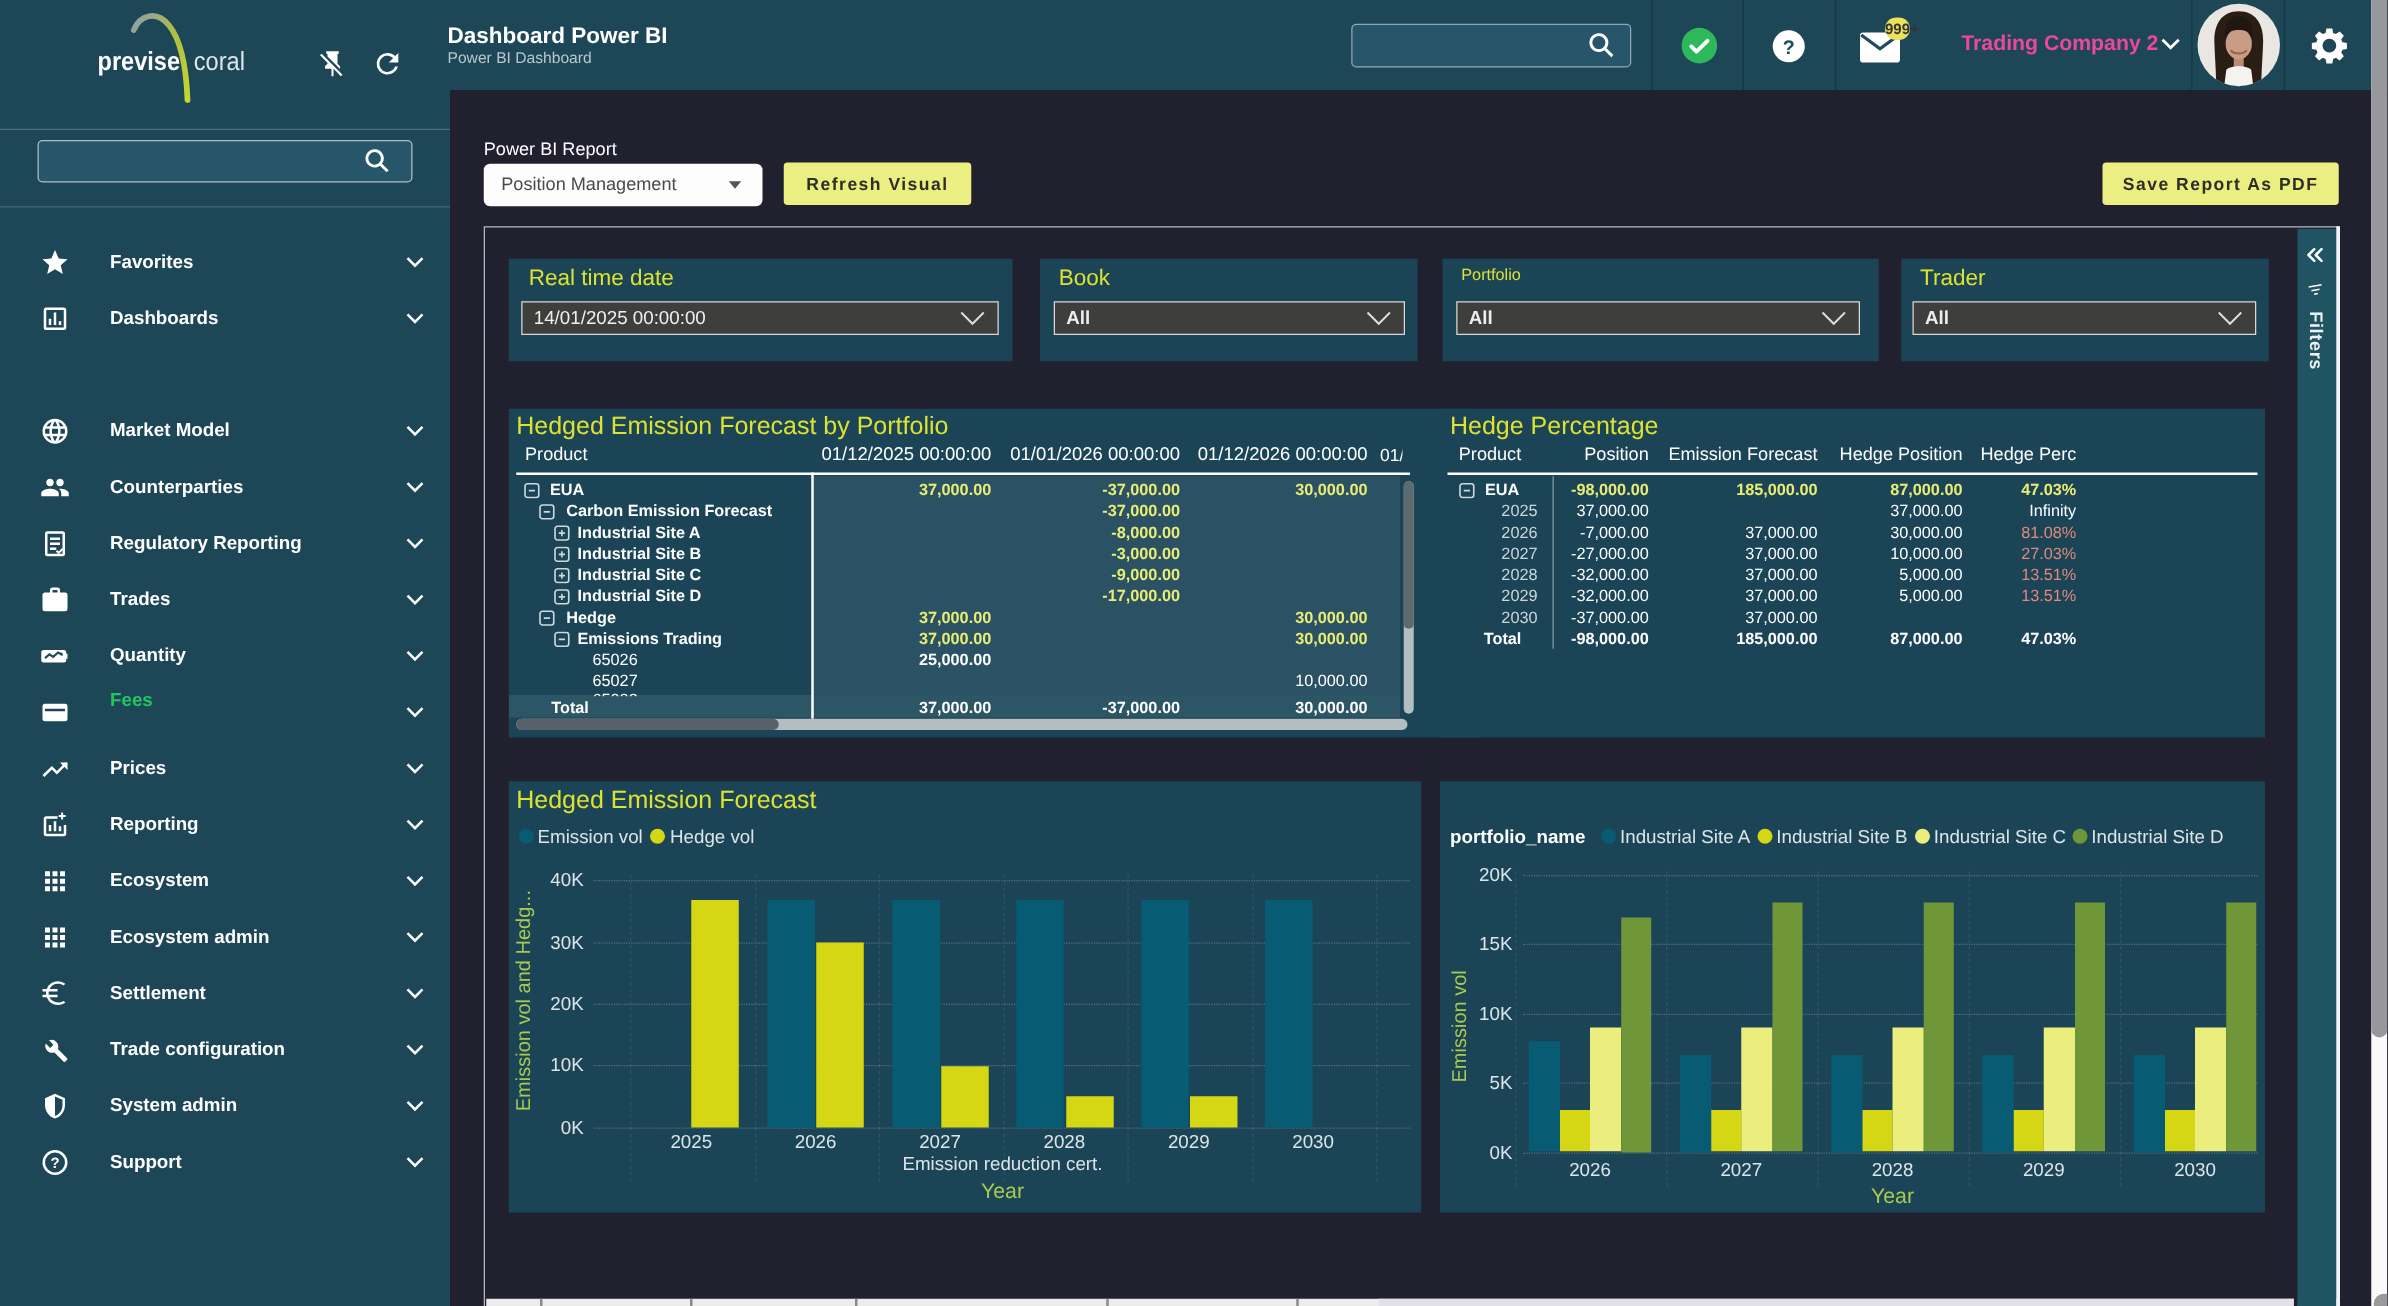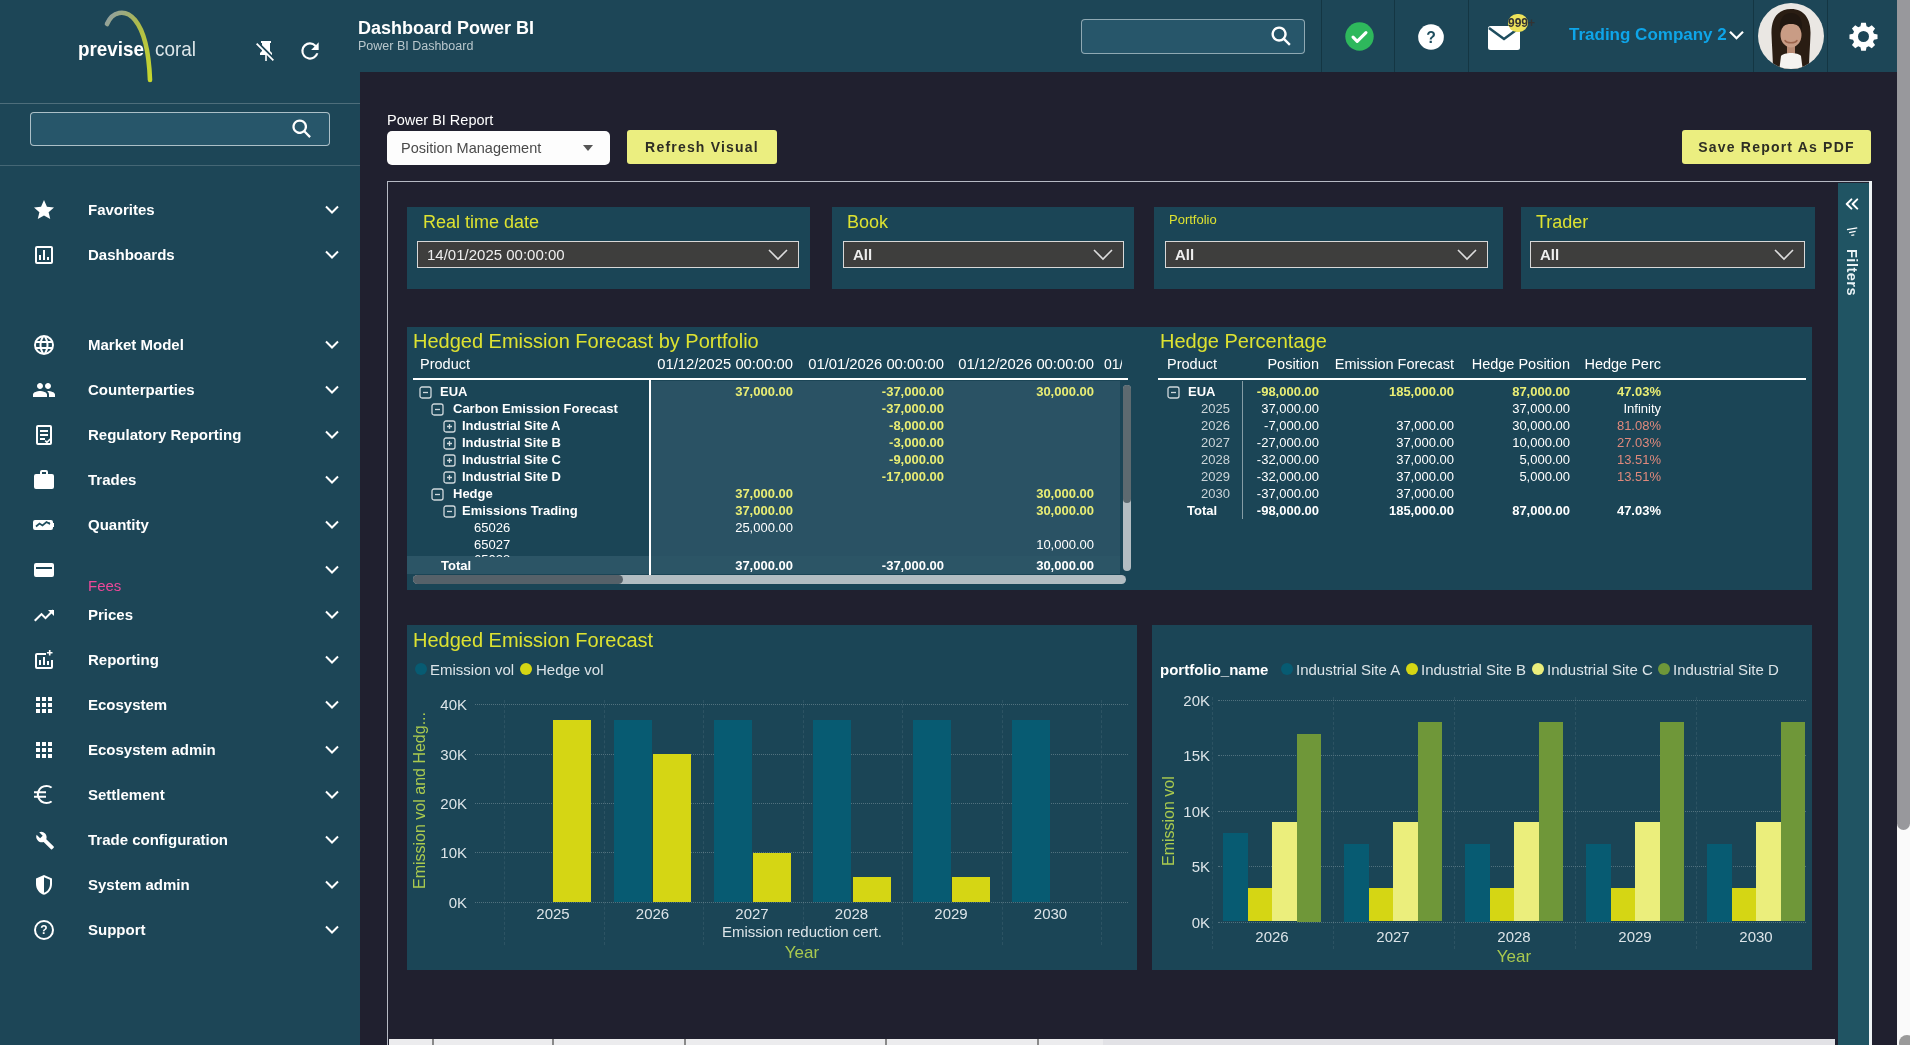--- a/index.html
+++ b/index.html
@@ -61,21 +61,21 @@
     <circle cx="12" cy="12" r="11" fill="#ffffff"></circle>
     <text x="12" y="17" font-size="13.5" font-weight="bold" fill="#1e4d5e" text-anchor="middle">?</text>
   </svg>
   <div class="abs sep" style="left:1468px;"></div>
 
   <svg class="abs" style="left:1487px;top:25px;" width="34" height="26" viewBox="0 0 34 26">
     <rect x="1" y="1" width="32" height="24" rx="2.5" fill="#ffffff"></rect>
     <path d="M2 3 L17 14 L32 3" fill="none" stroke="#1e4d5e" stroke-width="2.6"></path>
   </svg>
   <div class="abs" style="left:1508px;top:14px;width:20px;height:18px;background:#ece25a;border-radius:9px;color:#333;font-size:12px;font-weight:bold;text-align:center;line-height:18px;">999+</div>
-  <div class="abs" style="left:1569px;top:25px;color:#0ea5e9;font-size:17px;font-weight:bold;">Trading Company 2</div>
+  <div class="abs" style="left:1569px;top:25px;color:#ec4899;font-size:17px;font-weight:bold;">Trading Company 2</div>
   <svg class="abs" style="left:1728px;top:29px;" width="17" height="13" viewBox="0 0 18 14" fill="none" stroke="#fff" stroke-width="2.4">
       <path d="M2 3 L9 10 L16 3"></path>
     </svg>
   <div class="abs sep" style="left:1753px;"></div>
 
   <svg class="abs" style="left:1757px;top:2px;" width="68" height="68" viewBox="0 0 68 68">
     <defs>
         <clipPath id="av">
           <circle cx="34" cy="34" r="33"></circle>
         </clipPath>
@@ -165,21 +165,21 @@
       </svg>
     <div class="abs" style="left:88px;top:13px;color:#fff;font-size:15px;font-weight:bold;">Quantity</div>
     <svg class="abs" style="left:324px;top:16px;" width="16" height="12" viewBox="0 0 16 12" fill="none" stroke="#fff" stroke-width="2">
         <path d="M2 2.5 L8 8.5 L14 2.5"></path>
       </svg>
   </div>
   <div class="abs" style="left:0;top:548px;width:360px;height:45px;">
     <svg class="abs" style="left:32px;top:10px;" width="24" height="24" viewBox="0 0 24 24">
         <path d="M4 5h16a2 2 0 0 1 2 2v10a2 2 0 0 1-2 2H4a2 2 0 0 1-2-2V7a2 2 0 0 1 2-2m0 4v2h16V9H4z" fill="#fff"></path>
       </svg>
-    <div class="abs" style="left:88px;top:29px;color:#ec4899;font-size:15px;font-weight:normal;">Fees</div>
+    <div class="abs" style="left:88px;top:4px;color:#22c55e;font-size:15px;font-weight:bold;">Fees</div>
     <svg class="abs" style="left:324px;top:16px;" width="16" height="12" viewBox="0 0 16 12" fill="none" stroke="#fff" stroke-width="2">
         <path d="M2 2.5 L8 8.5 L14 2.5"></path>
       </svg>
   </div>
   <div class="abs" style="left:0;top:593px;width:360px;height:45px;">
     <svg class="abs" style="left:32px;top:10px;" width="24" height="24" viewBox="0 0 24 24">
         <path d="M3.5 18.5l6-6 4 4L22 8l-1.4-1.4-7.1 7.1-4-4L2 17z" fill="#fff"></path>
         <path d="M16 7h6v6z" fill="#fff"></path>
       </svg>
     <div class="abs" style="left:88px;top:13px;color:#fff;font-size:15px;font-weight:bold;">Prices</div>
@@ -361,21 +361,21 @@
     <div class="abs" style="left:266px;top:158.5px;width:120px;text-align:right;color:#e9ed74;font-size:13px;font-weight:bold;">37,000.00</div>
     <div class="abs" style="left:567px;top:158.5px;width:120px;text-align:right;color:#e9ed74;font-size:13px;font-weight:bold;">30,000.00</div>
     <svg class="abs" style="left:36px;top:177.5px;" width="13" height="13" viewBox="0 0 13 13">
         <rect x="1" y="1" width="11" height="11" rx="2" fill="none" stroke="#cfd8dc" stroke-width="1.3"></rect>
         <path d="M4 6.5h5" stroke="#cfd8dc" stroke-width="1.3" fill="none"></path>
       </svg>
     <div class="abs" style="left:55px;top:175.5px;color:#ffffff;font-size:13px;font-weight:bold;">Emissions Trading</div>
     <div class="abs" style="left:266px;top:175.5px;width:120px;text-align:right;color:#e9ed74;font-size:13px;font-weight:bold;">37,000.00</div>
     <div class="abs" style="left:567px;top:175.5px;width:120px;text-align:right;color:#e9ed74;font-size:13px;font-weight:bold;">30,000.00</div>
     <div class="abs" style="left:67px;top:192.5px;color:#ffffff;font-size:13px;font-weight:normal;">65026</div>
-    <div class="abs" style="left:266px;top:192.5px;width:120px;text-align:right;color:#ffffff;font-size:13px;font-weight:normal;">25,000.00</div>
+    <div class="abs" style="left:266px;top:192.5px;width:120px;text-align:right;color:#ffffff;font-size:13px;font-weight:bold;">25,000.00</div>
     <div class="abs" style="left:67px;top:209.5px;color:#ffffff;font-size:13px;font-weight:normal;">65027</div>
     <div class="abs" style="left:567px;top:209.5px;width:120px;text-align:right;color:#ffffff;font-size:13px;font-weight:normal;">10,000.00</div>
     <div class="abs" style="left:67px;top:225px;height:5px;overflow:hidden;color:#fff;font-size:13px;">65028</div>
     <div class="abs" style="left:34px;top:230.5px;color:#ffffff;font-size:13px;font-weight:bold;">Total</div>
     <div class="abs" style="left:266px;top:230.5px;width:120px;text-align:right;color:#ffffff;font-size:13px;font-weight:bold;">37,000.00</div>
     <div class="abs" style="left:417px;top:230.5px;width:120px;text-align:right;color:#ffffff;font-size:13px;font-weight:bold;">-37,000.00</div>
     <div class="abs" style="left:567px;top:230.5px;width:120px;text-align:right;color:#ffffff;font-size:13px;font-weight:bold;">30,000.00</div>
     <div class="abs" style="left:6px;top:248px;width:713px;height:9px;background:#b3bdc2;border-radius:5px;"></div>
     <div class="abs" style="left:6px;top:248px;width:210px;height:9px;background:#566169;border-radius:5px;"></div>
     <div class="abs" style="left:716px;top:58px;width:8px;height:186px;background:#b3bdc2;border-radius:5px;"></div>

